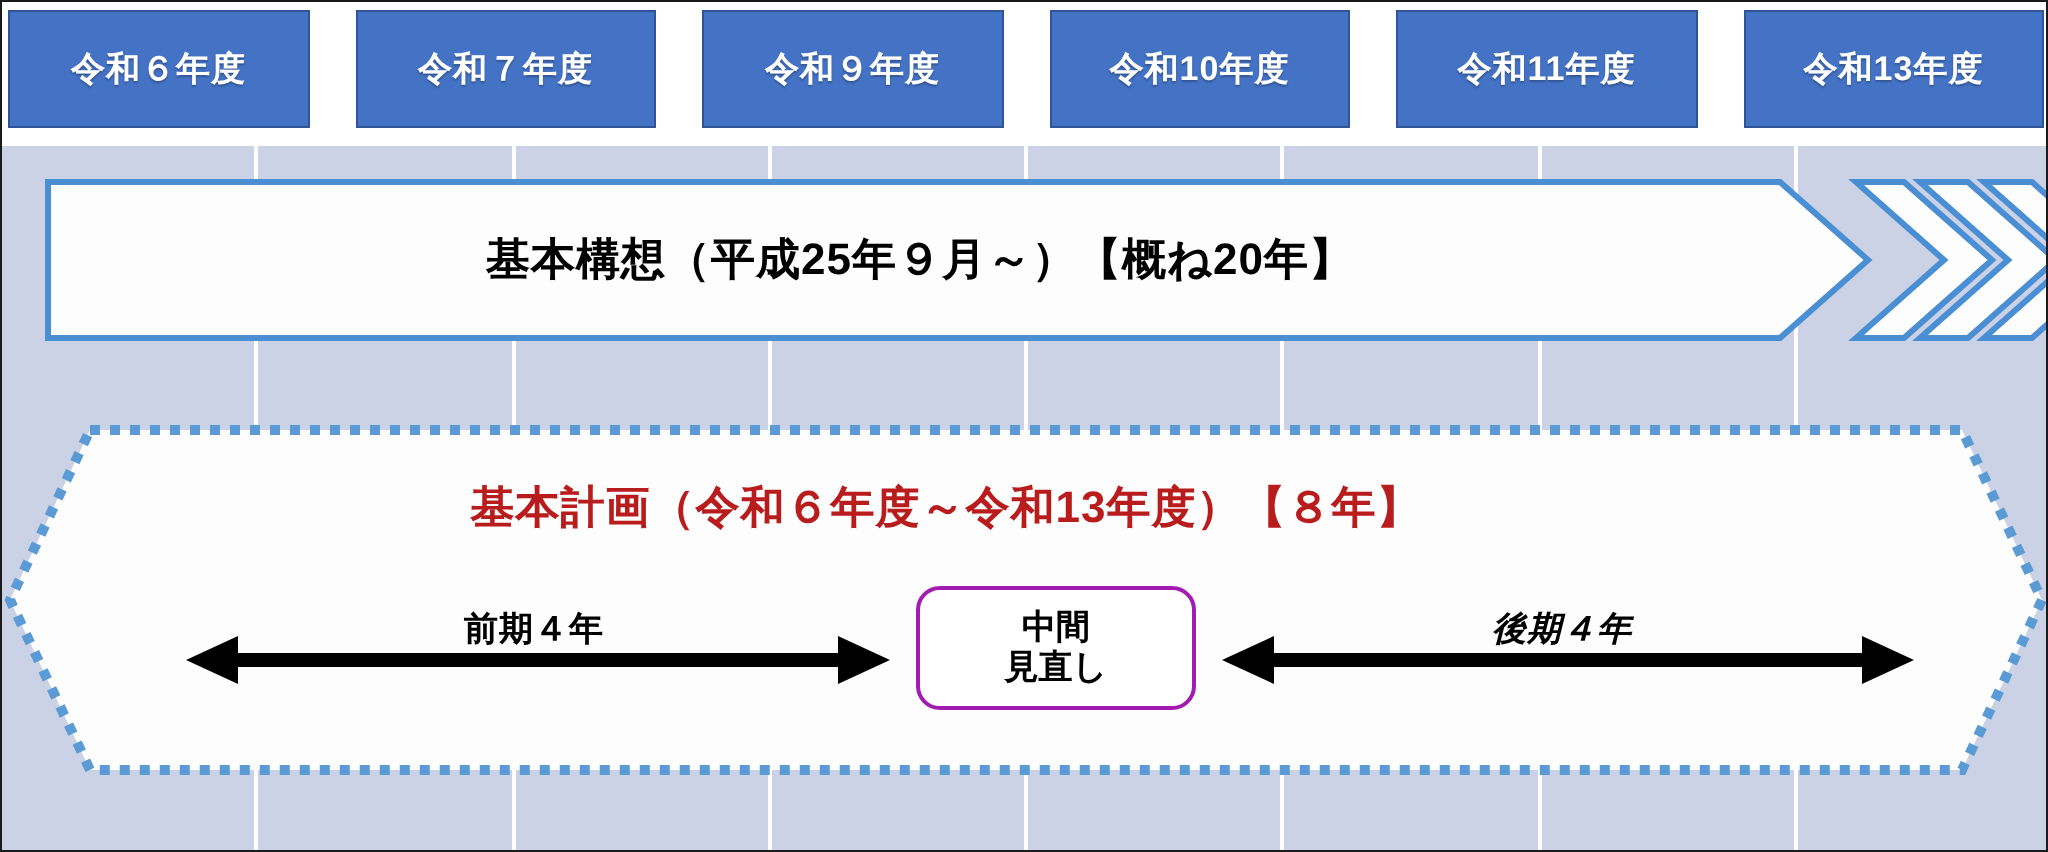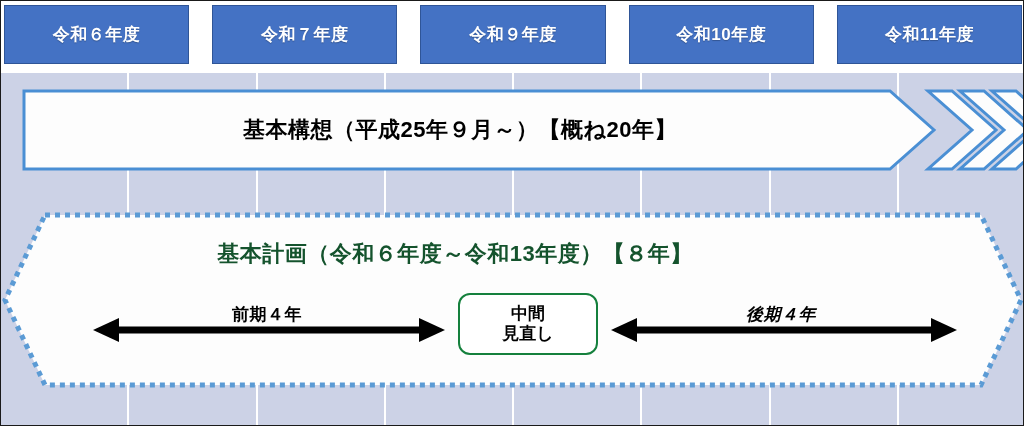--- a/index.html
+++ b/index.html
@@ -103,23 +103,24 @@
   .hex-svg { display: block; }
 
   .hex-title {
     position: absolute;
     left: 0;
     top: 28px;
     width: 908px;
     text-align: center;
     font-size: 22px;
     font-weight: bold;
-    color: #14532d;
+    color: #b91c1c;
     letter-spacing: 0.5px;
     pointer-events: none;
+    padding-left: 18px;
   }
 
   
   .period-label {
     position: absolute;
     font-size: 17px;
     font-weight: bold;
     color: #000000;
     letter-spacing: 0.5px;
     pointer-events: none;
@@ -137,21 +138,21 @@
   }
 
   
   .review-box {
     position: absolute;
     left: 457px;
     top: 82px;
     width: 140px;
     height: 62px;
     background: #ffffff;
-    border: 2px solid #15803d;
+    border: 2px solid #a21caf;
     border-radius: 12px;
     box-sizing: border-box;
     display: flex;
     flex-direction: column;
     align-items: center;
     justify-content: center;
     line-height: 1.18;
     font-size: 17px;
     font-weight: bold;
     color: #000000;
@@ -172,20 +173,21 @@
     <div class="bg-col"></div>
     <div class="bg-col"></div>
   </div>
 
   <div class="year-header">
     <div class="year-cell">令和６年度</div>
     <div class="year-cell">令和７年度</div>
     <div class="year-cell">令和９年度</div>
     <div class="year-cell">令和10年度</div>
     <div class="year-cell">令和11年度</div>
+    <div class="year-cell">令和13年度</div>
   </div>
 
   <div class="banner-wrap">
     <svg class="banner-svg" width="1014" height="82" viewBox="0 0 1014 82">
 
       <path d="M 2,2 L 868,2 L 912,41 L 868,80 L 2,80 Z" fill="#fdfdfd" stroke="#4a8fd4" stroke-width="3"></path>
 
       <path d="M 906,2 L 930,2 L 974,41 L 930,80 L 906,80 L 950,41 Z" fill="#fdfdfd" stroke="#4a8fd4" stroke-width="3"></path>
 
       <path d="M 938,2 L 962,2 L 1006,41 L 962,80 L 938,80 L 982,41 Z" fill="#fdfdfd" stroke="#4a8fd4" stroke-width="3"></path>

